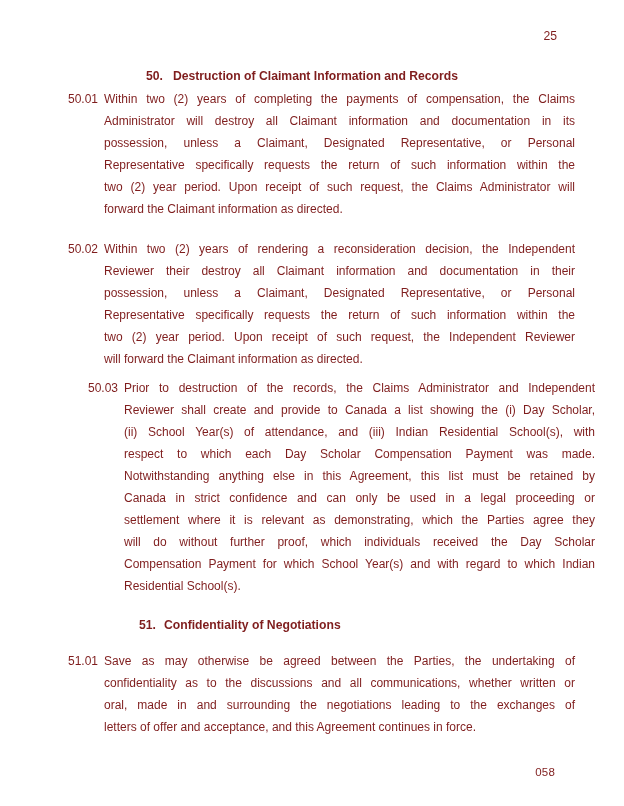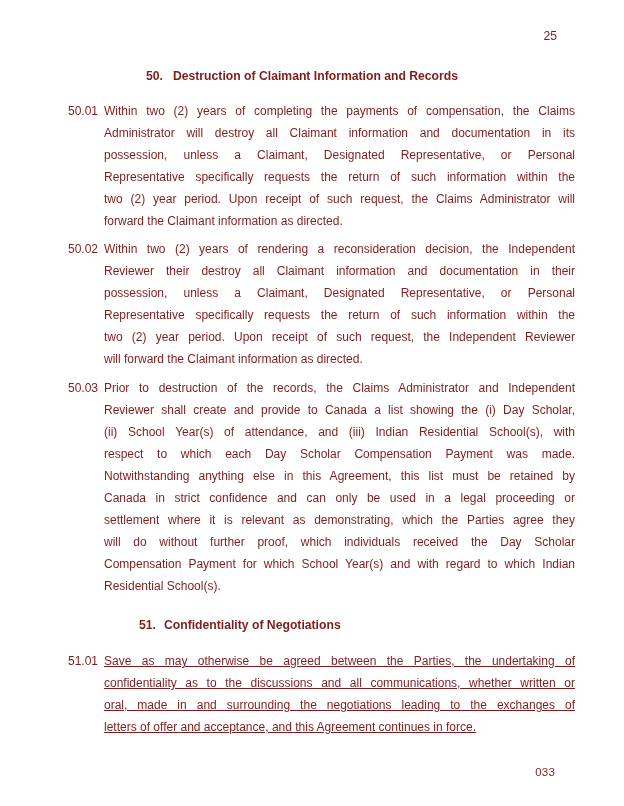--- a/index.html
+++ b/index.html
@@ -42,24 +42,24 @@
   }
   #h50 { top: 65px;  left: 146px; gap: 10px; }
   #h51 { top: 614px; left: 139px; gap: 8px; }
   .para {
     position: absolute;
     left: 68px;
     width: 507px;
     font-size: 12px;
     line-height: 22px;
   }
-  #p5001 { top: 100px; }
+  #p5001 { top: 88px; }
   #p5002 { top: 238px; }
-  #p5003 { top: 377px; }
-  #p5101 { top: 650px; text-decoration: underline; }
+  #p5003 { top: 377px; margin-left: 20px; }
+  #p5101 { top: 650px; }
   .para .num {
     position: absolute;
     left: 0;
     top: 0;
   }
   .para .lines {
     margin-left: 36px;
   }
   .line {
     white-space: nowrap;
@@ -133,15 +133,15 @@
   <div class="para" id="p5101">
     <span class="num">51.01</span>
     <div class="lines">
       <div class="line">Save as may otherwise be agreed between the Parties, the undertaking of</div>
       <div class="line">confidentiality as to the discussions and all communications, whether written or</div>
       <div class="line">oral, made in and surrounding the negotiations leading to the exchanges of</div>
       <div class="line last">letters of offer and acceptance, and this Agreement continues in force.</div>
     </div>
   </div>
 
-  <div class="stamp">033</div>
+  <div class="stamp">058</div>
 
 </div>
 
 </body></html>

